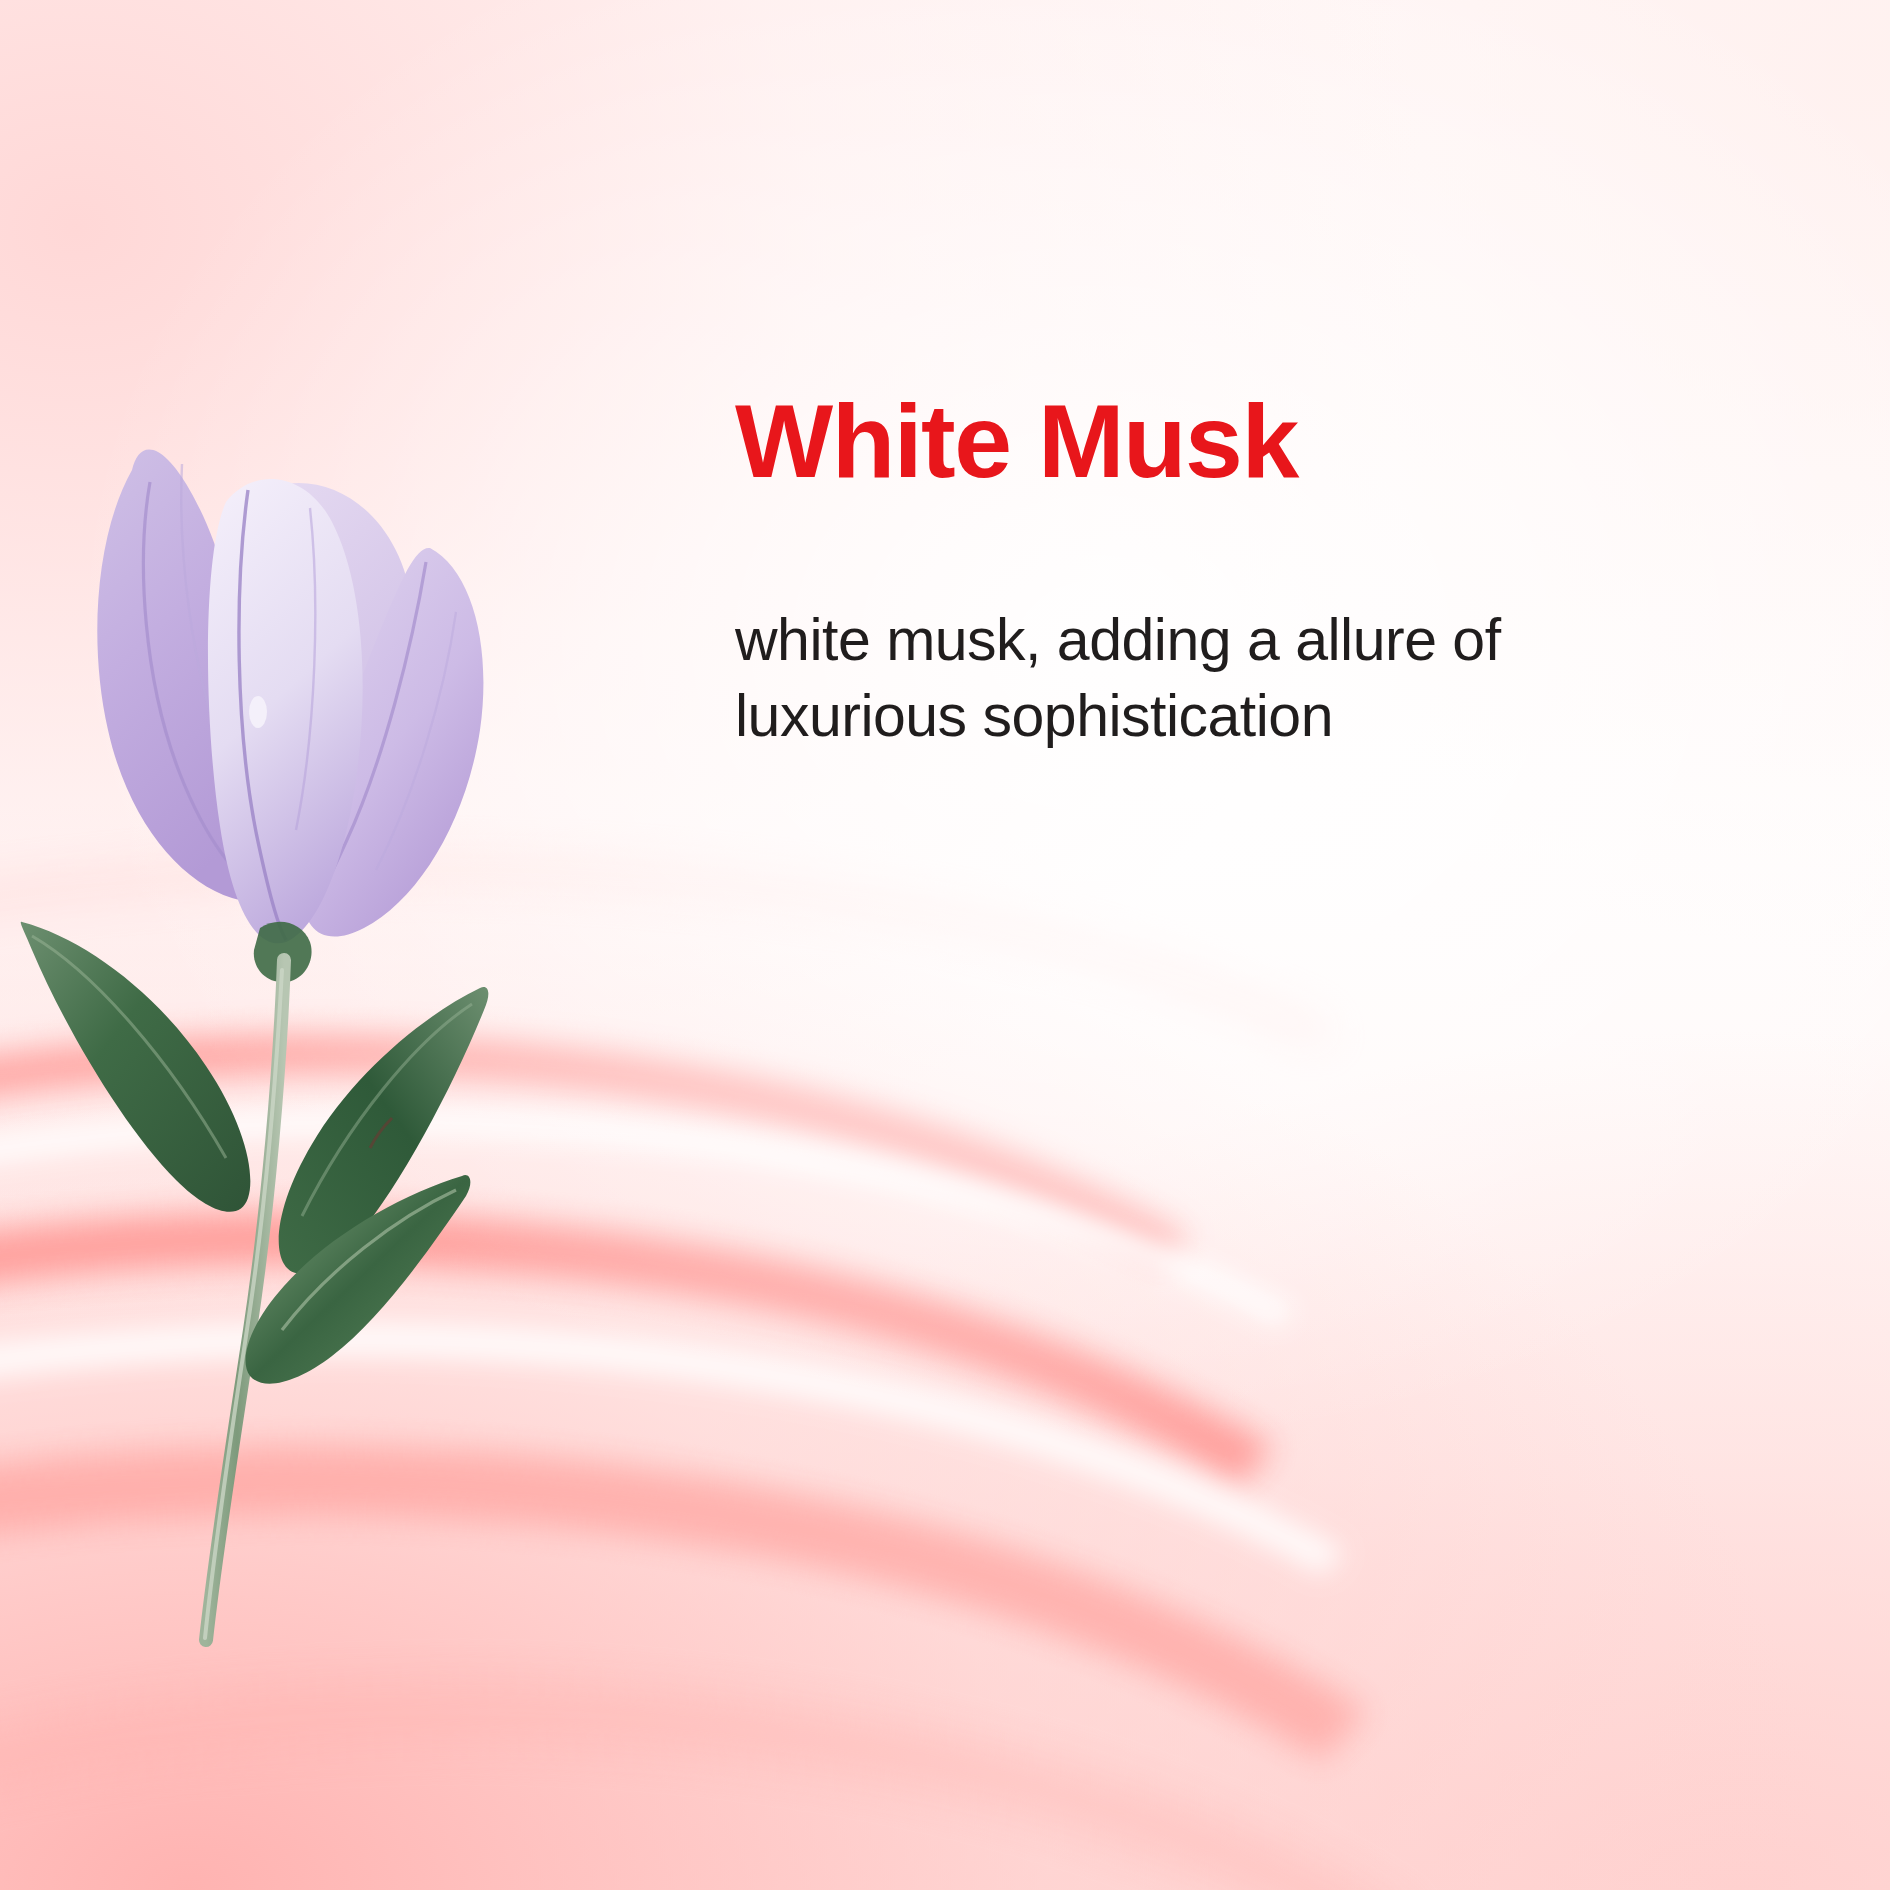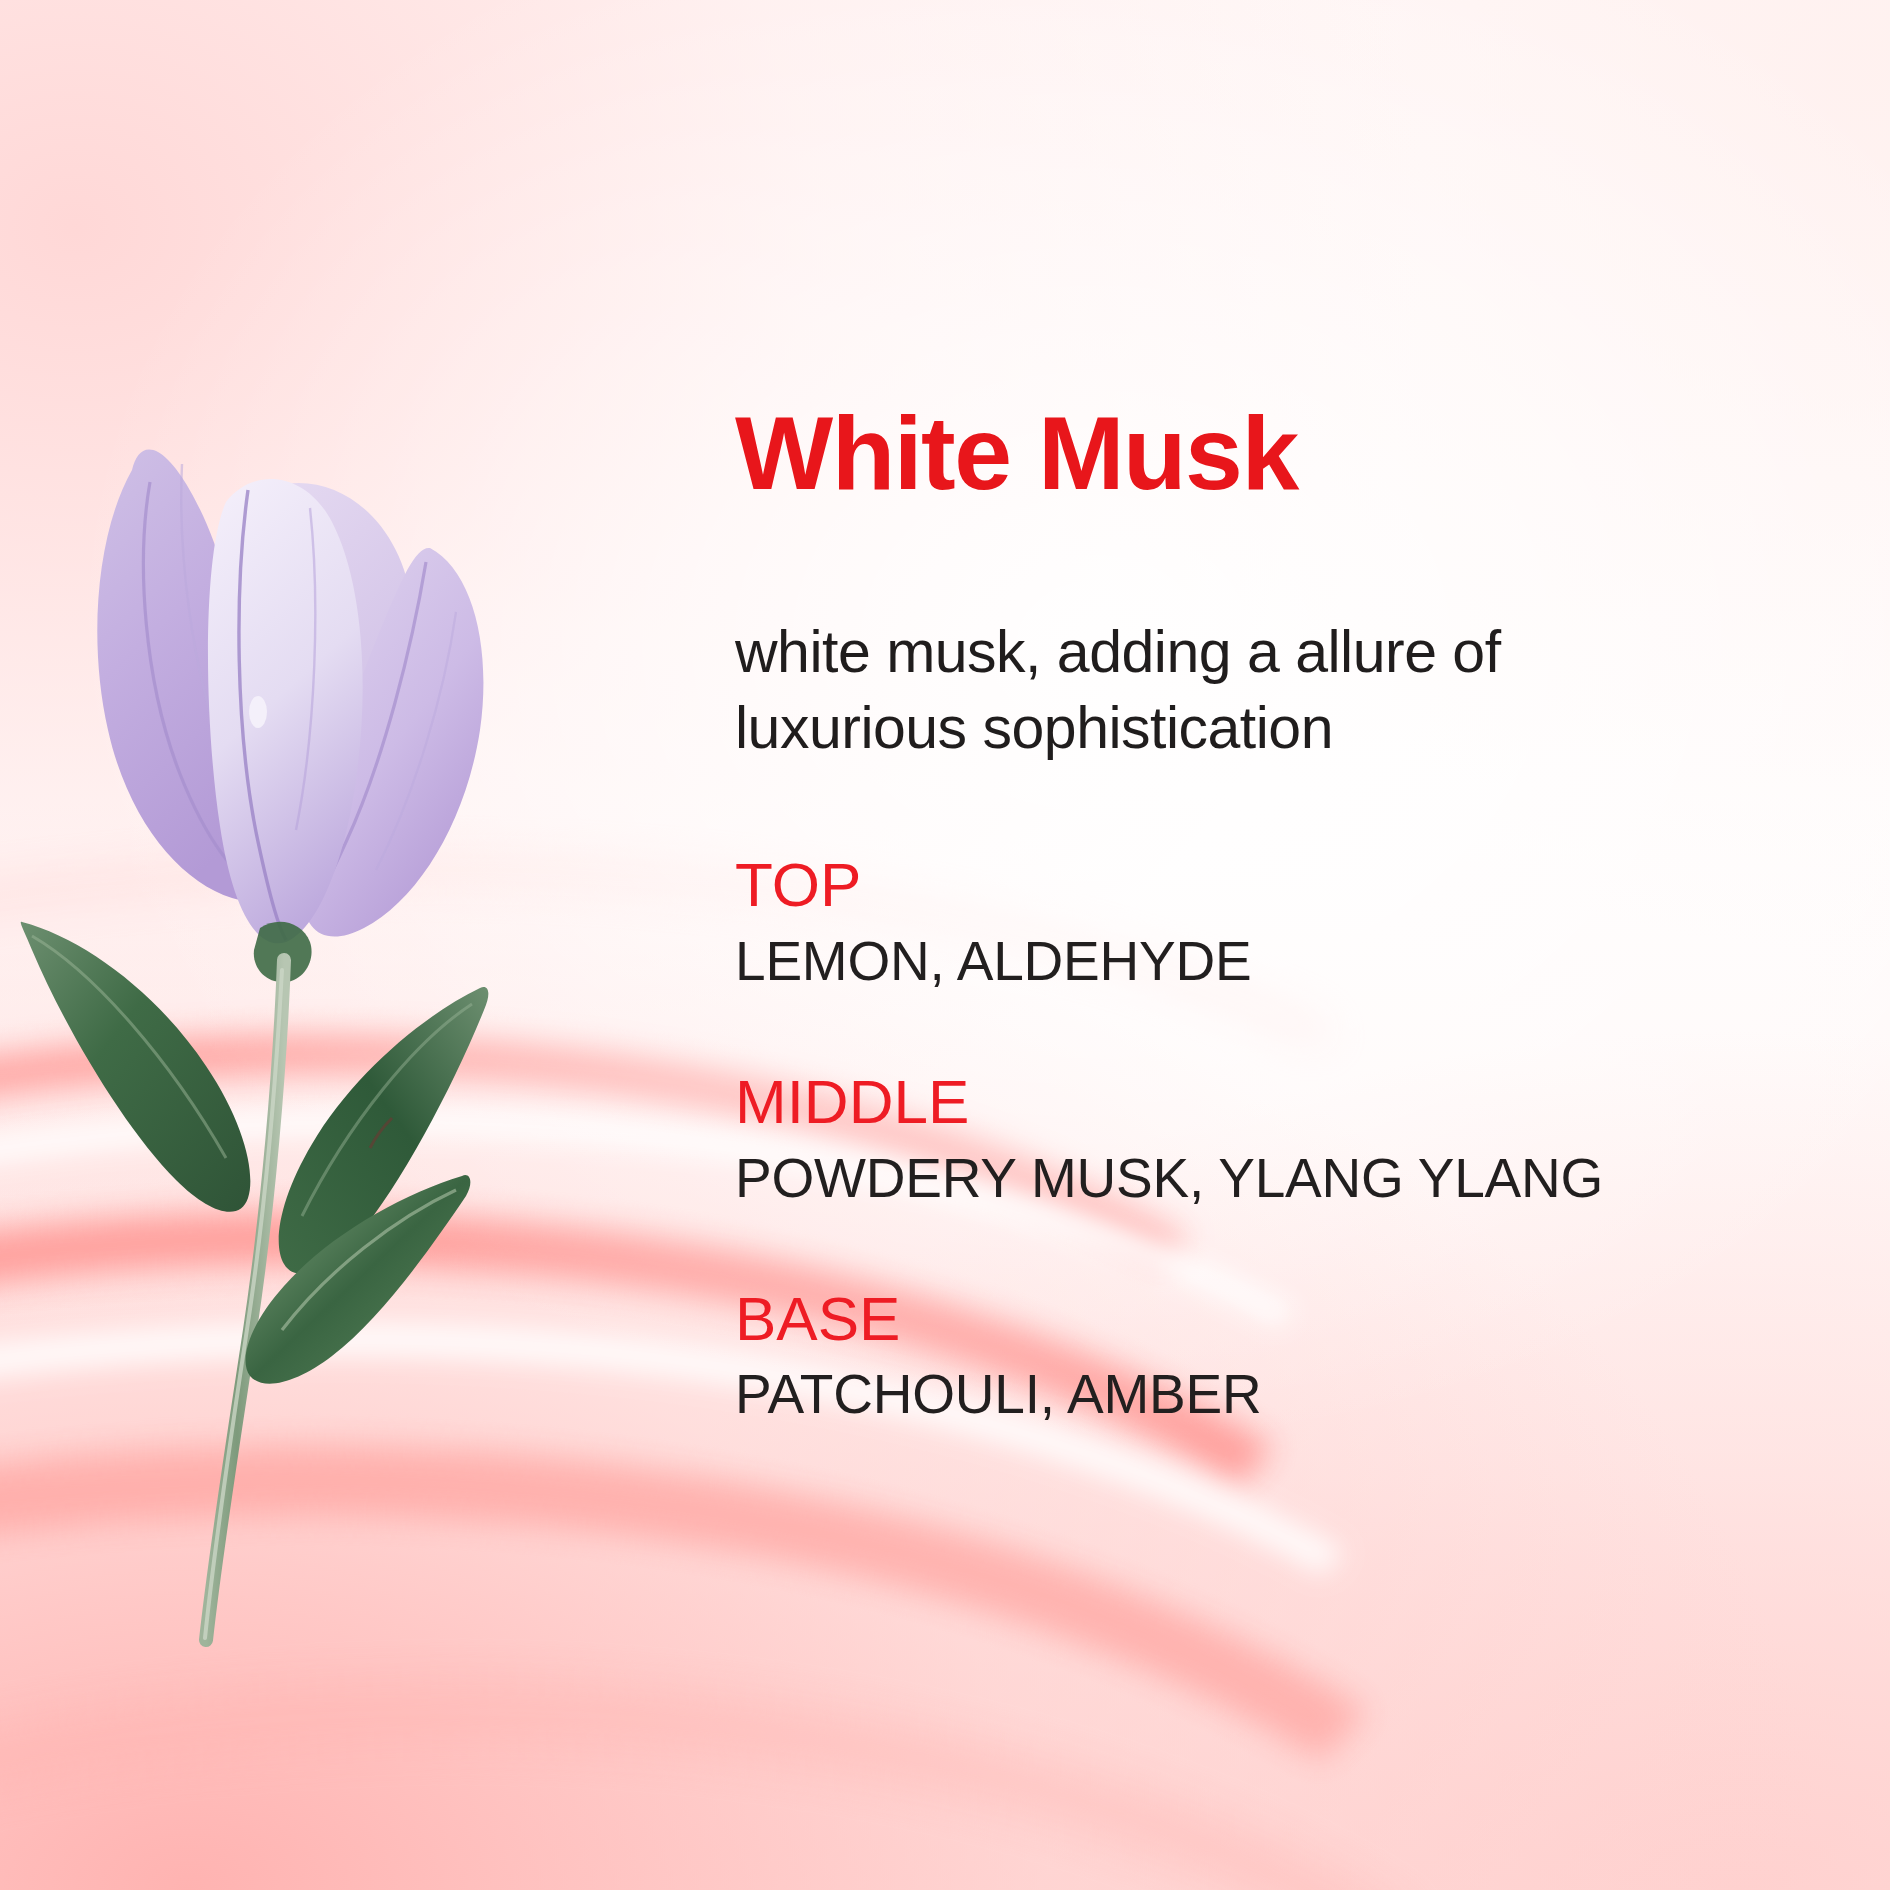--- a/index.html
+++ b/index.html
@@ -72,21 +72,20 @@
     width:1100px;
   }
 
   .title {
     color:#e8161b;
     font-size:104px;
     font-weight:700;
     letter-spacing:-1.5px;
     line-height:1.02;
     white-space:nowrap;
-    margin-top:12px;
   }
 
   .lede {
     margin-top:32px;
     color:#201d1d;
     font-size:59px;
     font-weight:400;
     line-height:1.29;
     letter-spacing:-0.5px;
     max-width:1000px;
@@ -230,32 +229,14 @@
   <div class="content">
 
     <div class="title">White Musk</div>
 
     <div class="lede">
       <br>
       <span>white musk, adding a allure of</span><br>
       <span>luxurious sophistication</span><br>
     </div>
 
-    <div class="notes">
-
-      <div class="note-block">
-        <div class="note-head">TOP</div>
-        <div class="note-body">LEMON, ALDEHYDE</div>
-      </div>
-
-      <div class="note-block">
-        <div class="note-head">MIDDLE</div>
-        <div class="note-body">POWDERY MUSK, YLANG YLANG</div>
-      </div>
-
-      <div class="note-block">
-        <div class="note-head">BASE</div>
-        <div class="note-body">PATCHOULI, AMBER</div>
-      </div>
-
-    </div>
   </div>
 </div>
 
 </body></html>

